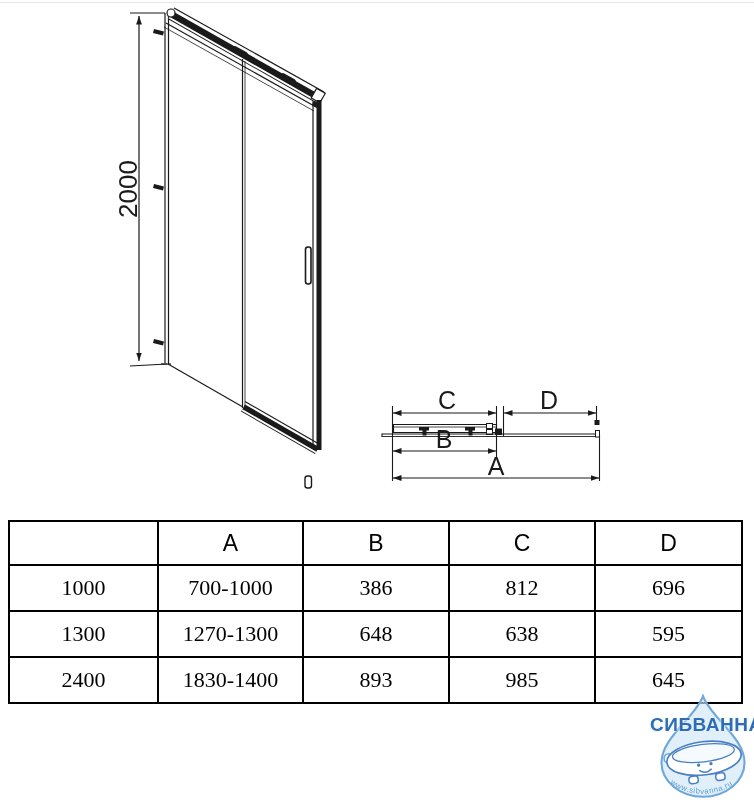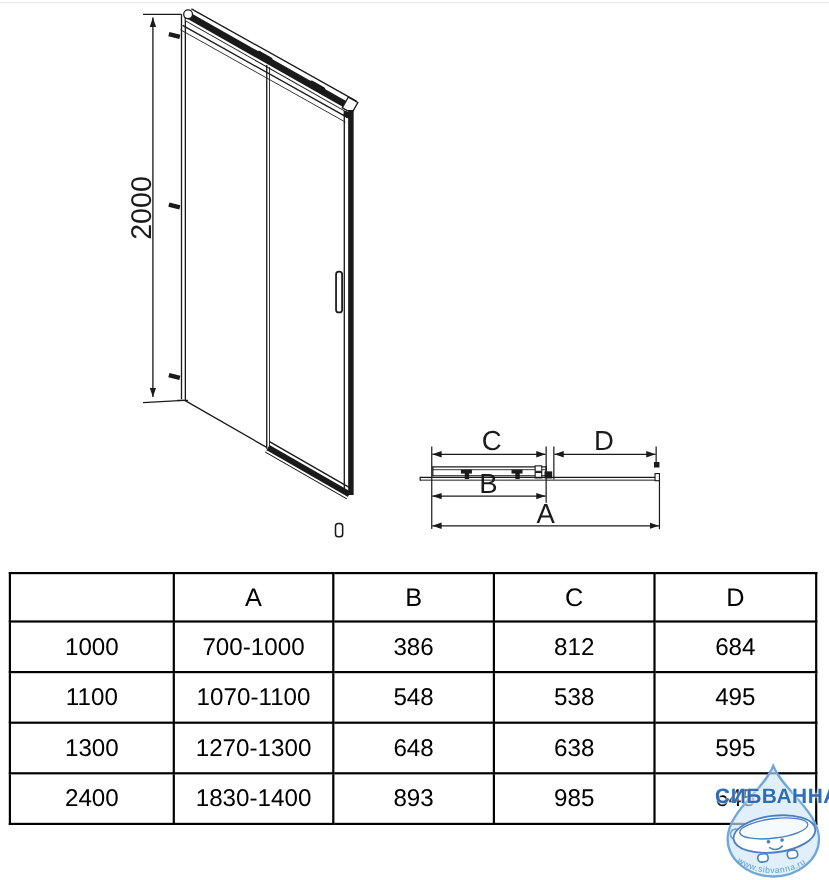--- a/index.html
+++ b/index.html
@@ -27,21 +27,21 @@
   table.dim-table td, table.dim-table th {
     border: 2px solid #000;
     text-align: center;
     vertical-align: middle;
     font-weight: normal;
     padding: 0;
     overflow: hidden;
     white-space: nowrap;
   }
   table.dim-table th { height: 42px; font-size: 23px; }
-  table.dim-table td { height: 44px; font-size: 22px; }
+  table.dim-table td { height: 44px; font-size: 22px; font-family: Liberation Serif, serif; }
 
   
   .watermark { position: absolute; left: 645px; top: 688px; width: 120px; height: 115px; pointer-events: none; }
   .watermark svg { position: absolute; left: 8px; top: 6px; }
   .wm-brand {
     position: absolute; left: 5px; top: 26px;
     font-size: 19px; font-weight: bold; letter-spacing: 0.5px;
     color: #2e6cb5;
     text-shadow: 0 0 2px #ffffff, 0 0 3px #d9ecf9;
     white-space: nowrap;
@@ -189,28 +189,21 @@
         <th>C</th>
         <th>D</th>
       </tr>
     </thead>
     <tbody>
       <tr>
         <td>1000</td>
         <td>700-1000</td>
         <td>386</td>
         <td>812</td>
-        <td>684</td>
-      </tr>
-      <tr>
-        <td>1100</td>
-        <td>1070-1100</td>
-        <td>548</td>
-        <td>538</td>
-        <td>495</td>
+        <td>696</td>
       </tr>
       <tr>
         <td>1300</td>
         <td>1270-1300</td>
         <td>648</td>
         <td>638</td>
         <td>595</td>
       </tr>
       <tr>
         <td>2400</td>

